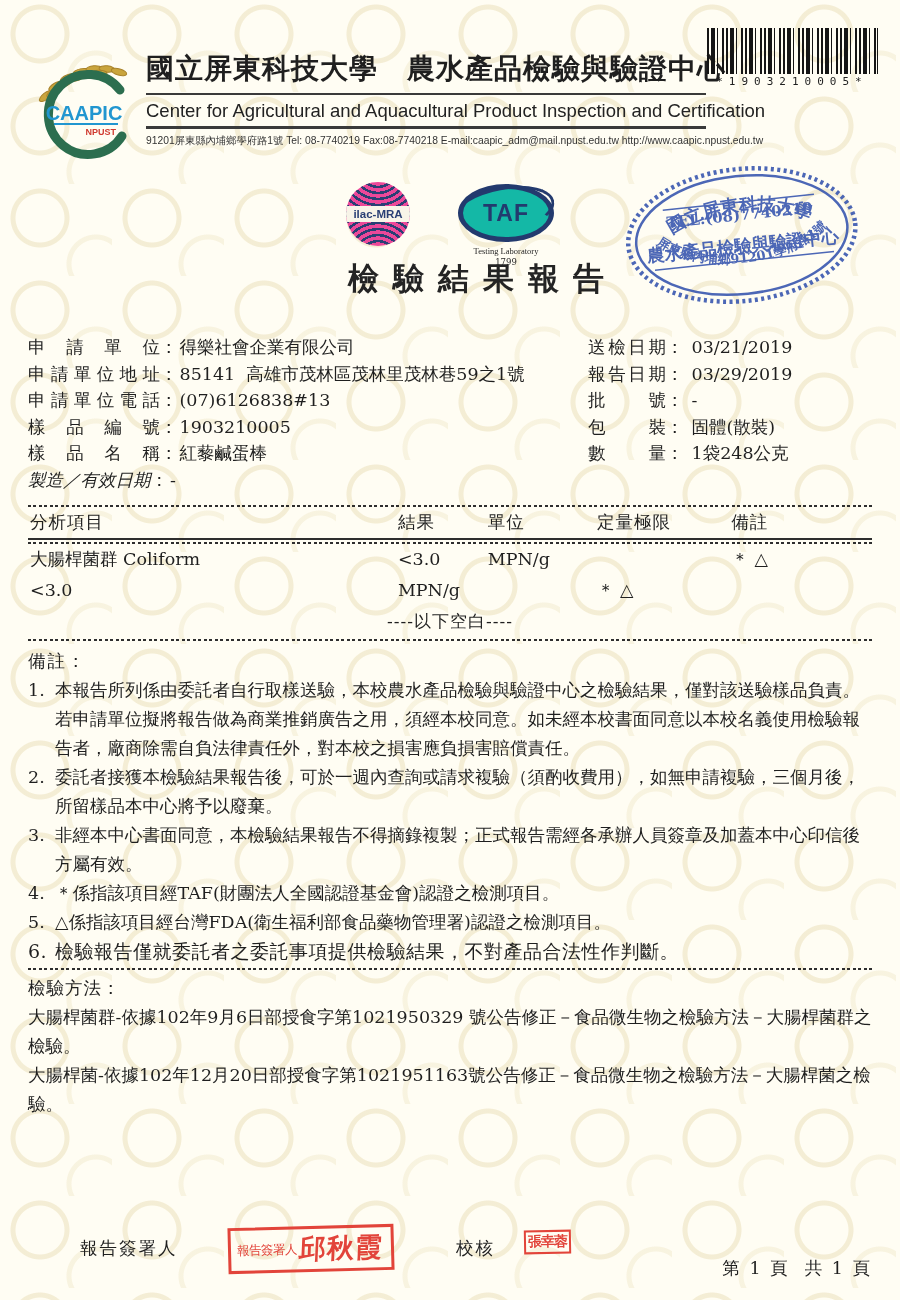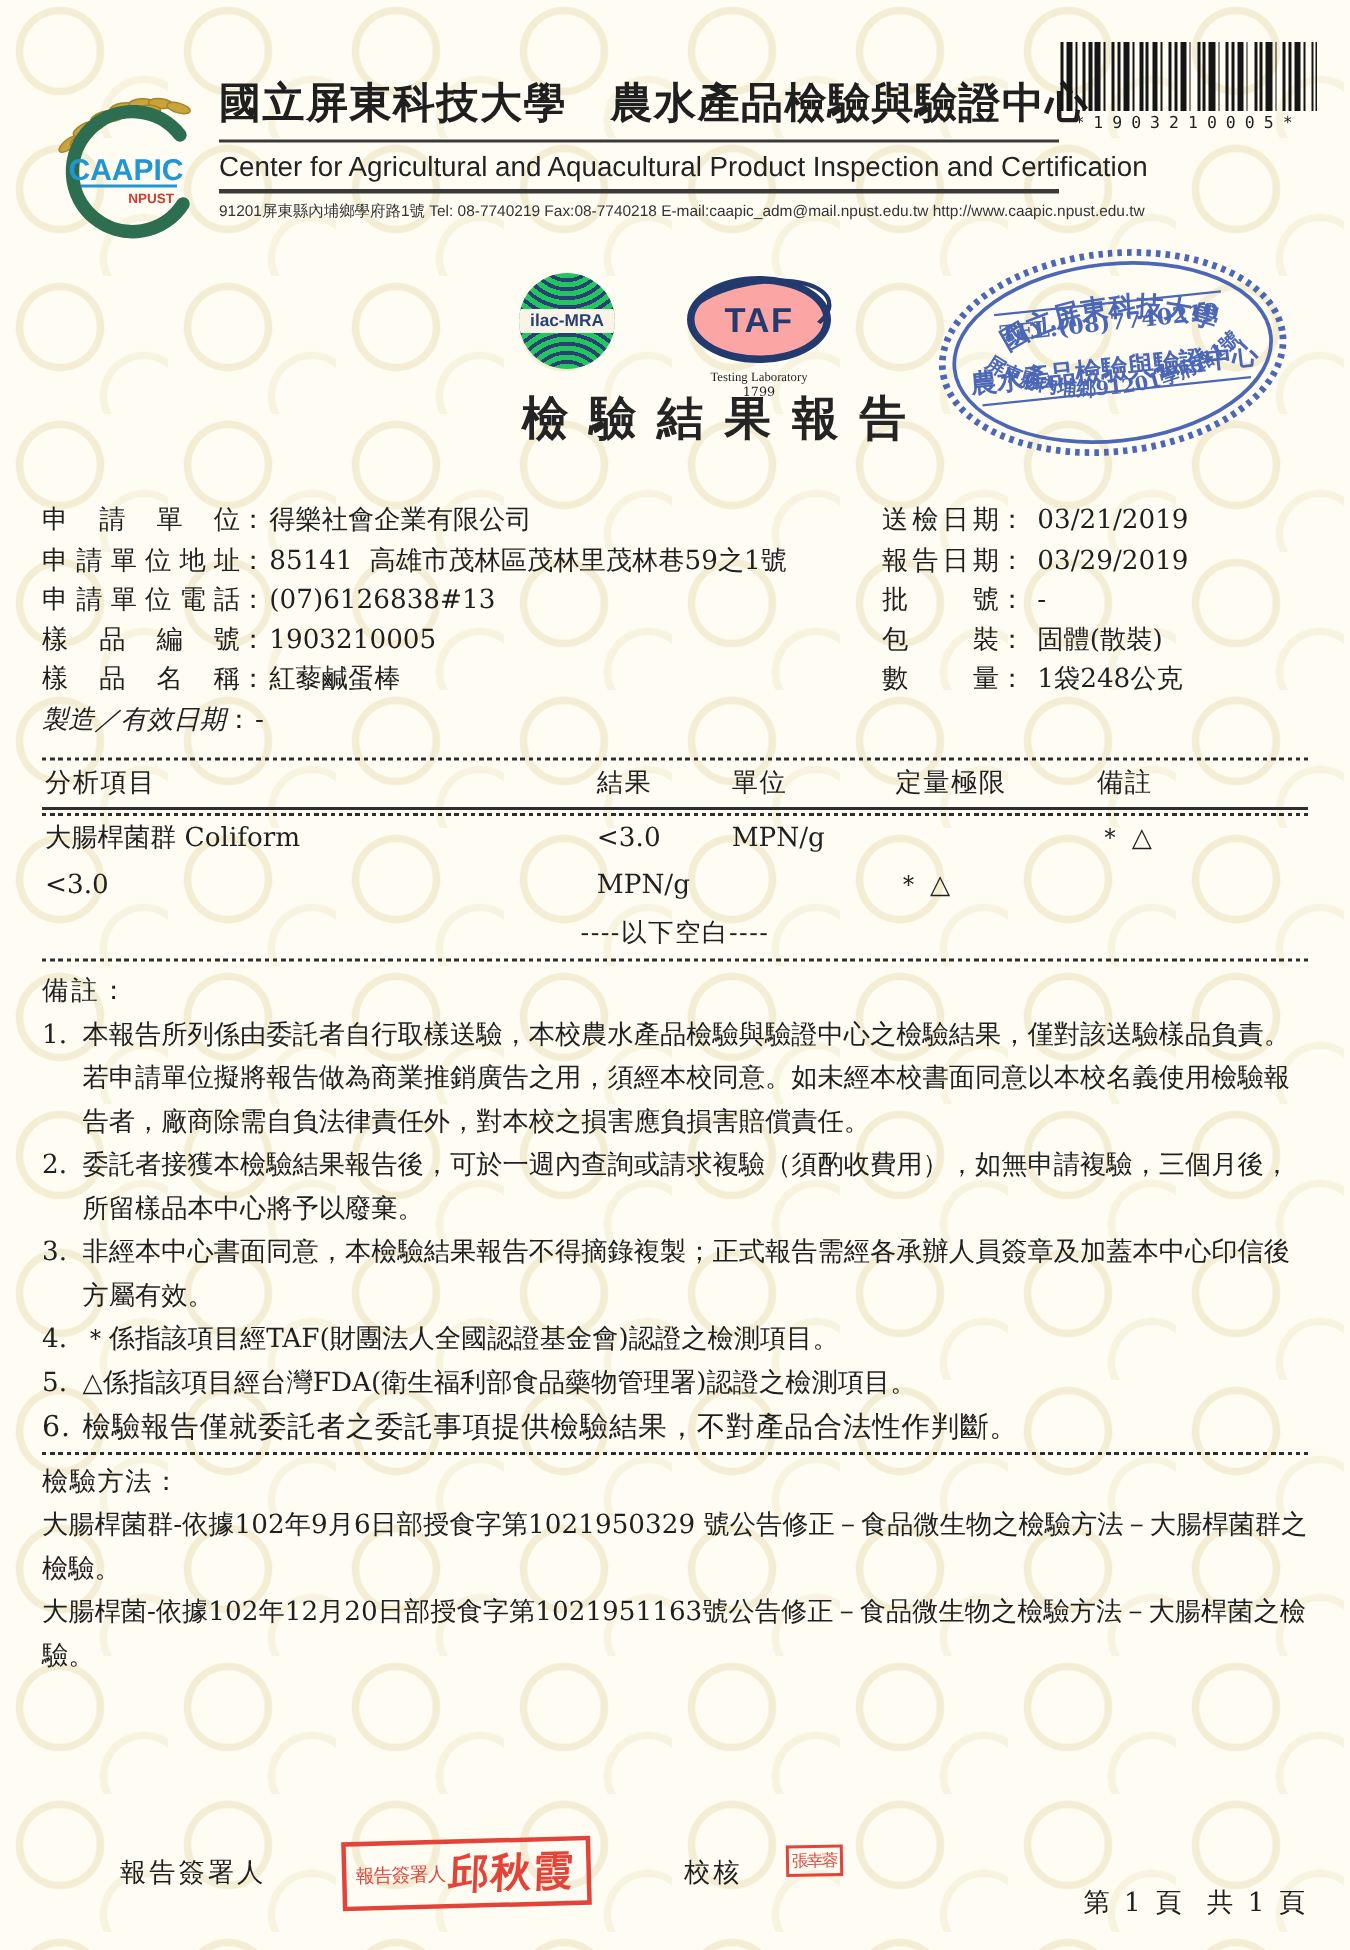--- a/index.html
+++ b/index.html
@@ -36,31 +36,31 @@
   .title-zh{font-size:28px;font-weight:bold;letter-spacing:1px;white-space:nowrap;}
   .title-en{font-size:25px;margin-top:4px;white-space:nowrap;font-family:"Liberation Serif","DejaVu Serif",serif;}
   .rule{background:#3a3a3a;}
   .rule.thin{height:2px;margin-top:5px;}
   .rule.thick{height:2.5px;margin-top:4px;}
   .subtitle{font-size:18.5px;margin-top:5px;white-space:nowrap;font-family:"Liberation Sans","DejaVu Sans",sans-serif;color:#222;}
   .addr{font-size:10.3px;margin-top:5px;white-space:nowrap;font-family:"Liberation Sans","DejaVu Sans",sans-serif;color:#333;}
 
   
   .seal-row{position:relative;height:152px;margin-top:8px;}
-  .ilac{position:absolute;left:318px;top:6px;width:64px;height:64px;border-radius:50%;overflow:hidden;background:#22c55e;}
+  .ilac{position:absolute;left:318px;top:6px;width:64px;height:64px;border-radius:50%;overflow:hidden;background:#ec4899;}
   .ilac::before{content:"";position:absolute;left:0;right:0;top:0;height:50%;
     background:repeating-radial-gradient(circle at 50% -45%, #2a3f74 0 2.5px, transparent 2.5px 6px);}
   .ilac::after{content:"";position:absolute;left:0;right:0;bottom:0;height:50%;
     background:repeating-radial-gradient(circle at 50% 145%, #2a3f74 0 2.5px, transparent 2.5px 6px);}
   .ilac-band{position:absolute;left:0;right:0;top:50%;transform:translateY(-50%);height:16px;
     background:#f8f4e8;z-index:2;display:flex;align-items:center;justify-content:center;
     font-family:"Liberation Sans","DejaVu Sans",sans-serif;font-weight:bold;font-size:11.5px;color:#2a3f74;}
   .taf{position:absolute;left:426px;top:8px;width:104px;text-align:center;}
   .taf-oval{width:86px;height:48px;margin:0 auto;border:5px solid #233a6e;border-radius:50%;
-    display:flex;align-items:center;justify-content:center;position:relative;background:#fca5a5;}
+    display:flex;align-items:center;justify-content:center;position:relative;background:#14b8a6;}
   .taf-oval::after{content:"";position:absolute;width:96px;height:40px;left:-10px;top:-2px;
     border:3px solid #233a6e;border-radius:50%;transform:rotate(-10deg);
     border-left-color:transparent;border-bottom-color:transparent;}
   .taf-label{font-family:"Liberation Sans","DejaVu Sans",sans-serif;font-size:23px;font-weight:bold;color:#233a6e;letter-spacing:1px;}
   .taf-sub{font-size:8.5px;margin-top:4px;font-family:"Liberation Serif",serif;}
   .taf-year{font-size:8.5px;margin-top:1px;}
   .report-title{position:absolute;left:320px;top:82px;margin:0;font-size:31px;font-weight:600;letter-spacing:14px;white-space:nowrap;color:#242424;}
   .round-stamp{position:absolute;right:8px;top:-12px;transform:rotate(-6deg);opacity:.93;}
 
   
@@ -101,21 +101,21 @@
 
   
   .footer{position:absolute;left:0;right:0;top:1226px;height:64px;z-index:2;font-size:17.5px;}
   .signer-label{position:absolute;left:80px;top:10px;letter-spacing:2px;}
   .signer-stamp{position:absolute;left:228px;top:0;border:3px solid #e2443a;color:#e2443a;
     padding:2px 8px 2px 6px;display:flex;align-items:center;gap:2px;transform:rotate(-1.5deg);}
   .signer-stamp .pre{font-size:12.5px;letter-spacing:-.5px;}
   .signer-stamp .name{font-size:27px;font-weight:bold;transform:skewX(-4deg);letter-spacing:1px;}
   .check-label{position:absolute;left:456px;top:10px;letter-spacing:2px;}
   .check-stamp{position:absolute;left:524px;top:4px;border:2px solid #e2443a;color:#e2443a;
-    font-size:11px;font-weight:normal;padding:1px 2px;letter-spacing:-1px;transform:rotate(-1deg);}
+    font-size:14px;font-weight:bold;padding:1px 2px;letter-spacing:-1px;transform:rotate(-1deg);}
   .page-info{position:absolute;right:28px;top:30px;white-space:pre;letter-spacing:2px;}
 </style>
 </head>
 <body>
 
 <div class="page">
   <div class="watermark"></div>
 
   <div class="barcode-wrap">
     <div class="barcode-bars"></div>

